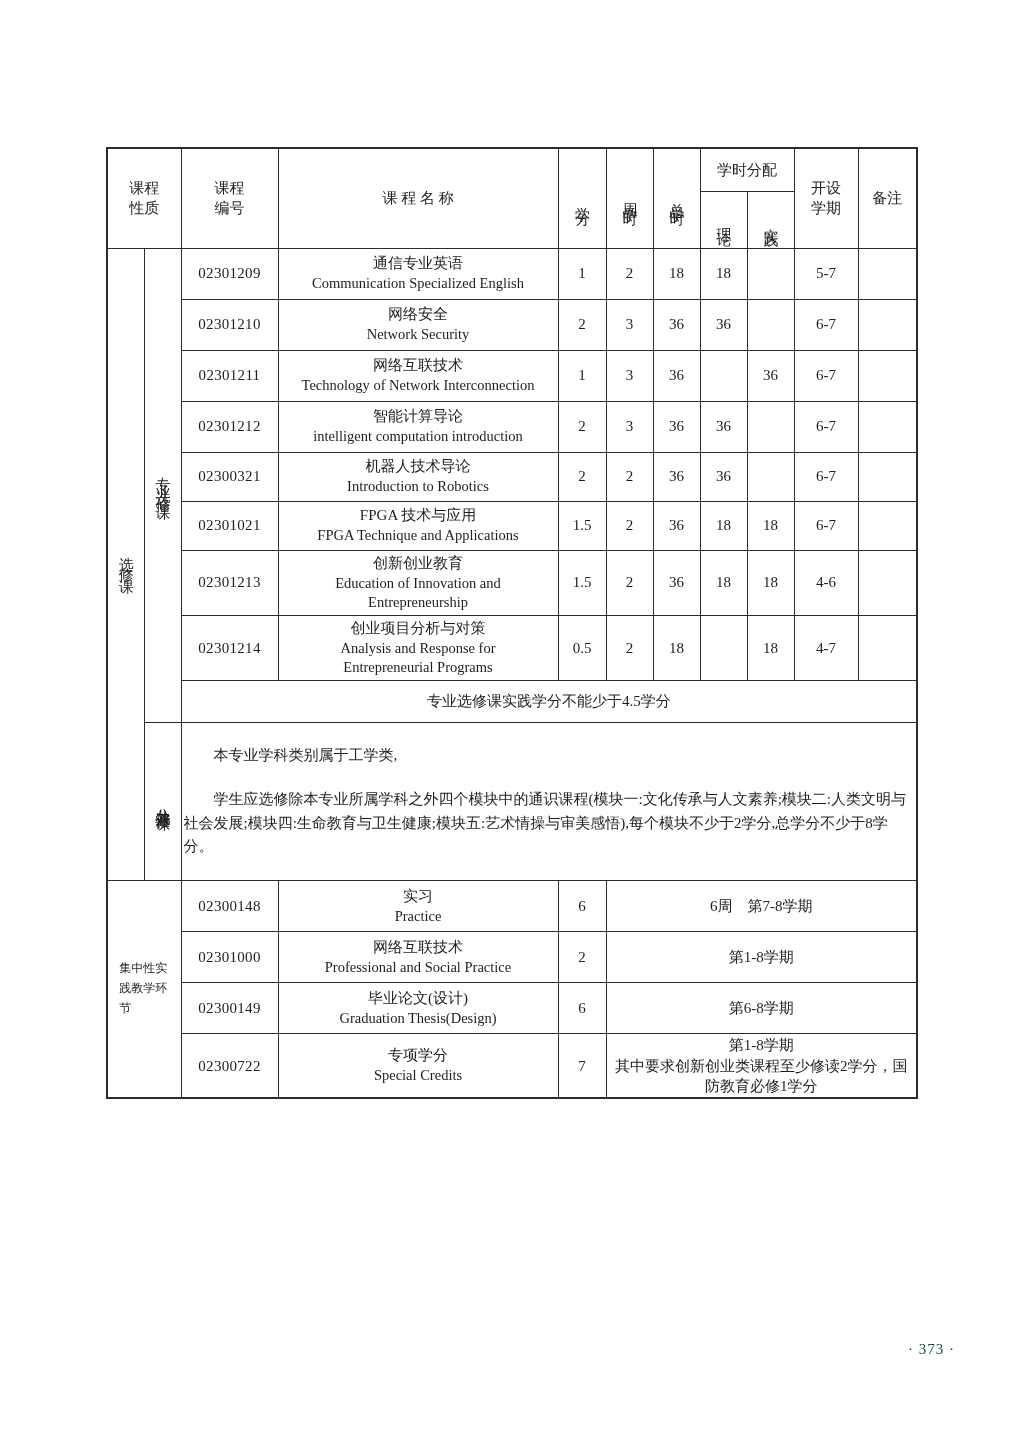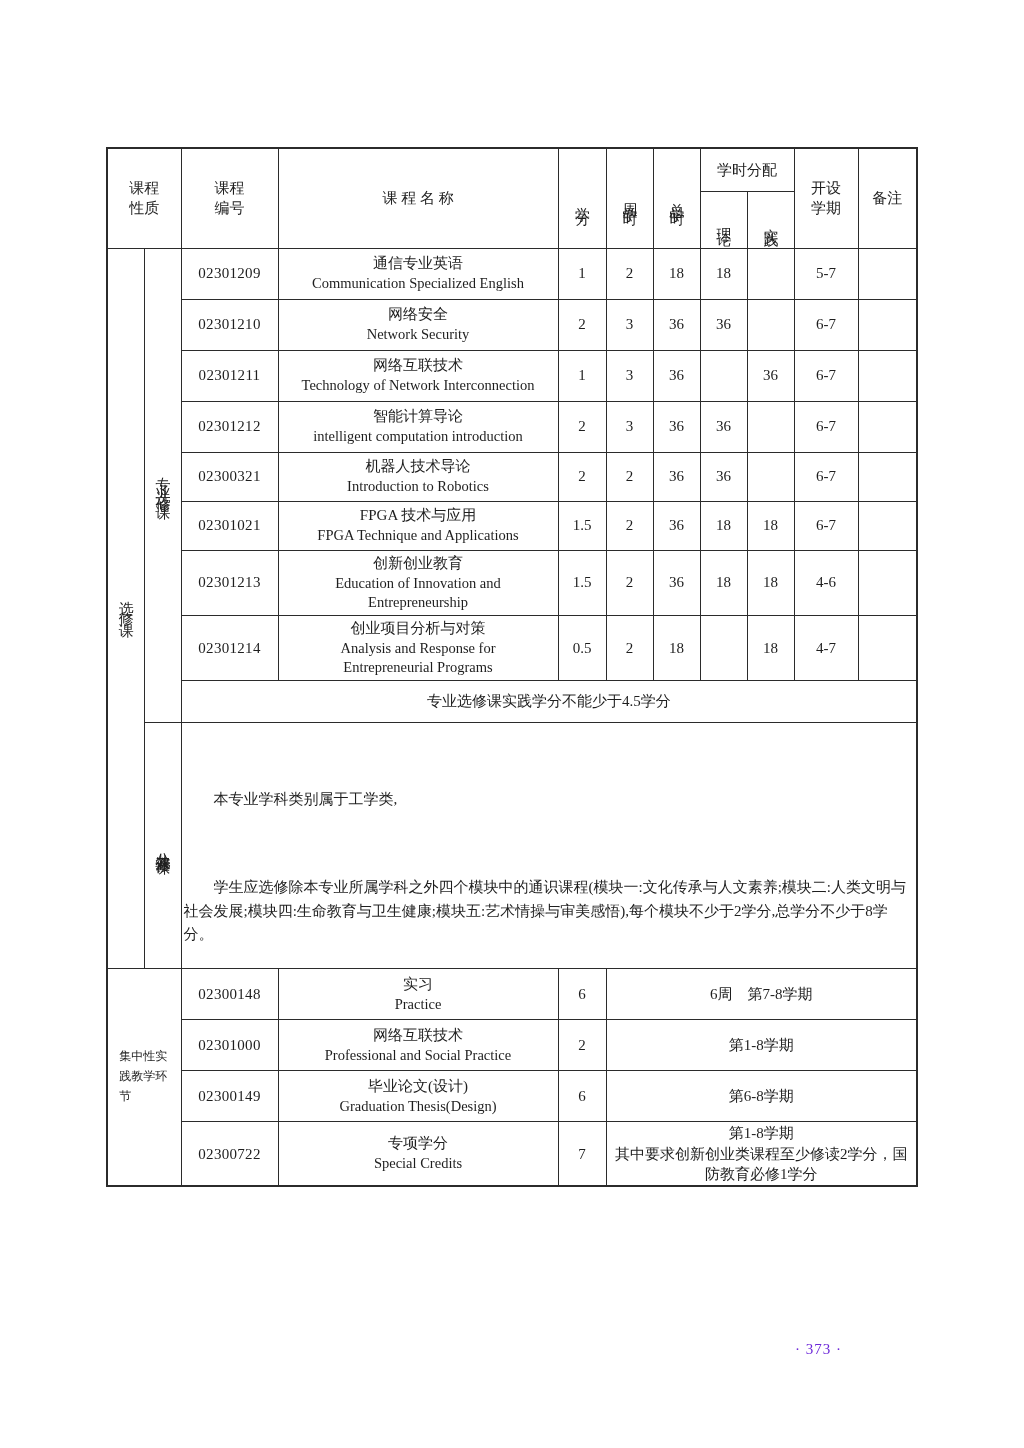--- a/index.html
+++ b/index.html
@@ -36,32 +36,32 @@
     text-orientation:upright;
     line-height:1;
   }
   .vgap-lg { letter-spacing:11px; }
   .vgap-md { letter-spacing:7px; }
   .vgap-sm { letter-spacing:2px; }
   .vgap-hd { letter-spacing:4px; }
 
   .note-center { font-size:15px; }
   .note-left { text-align:left; padding:6px 11px 6px 11px; }
-  .para { text-indent:2em; font-size:15px; line-height:1.58; white-space:normal; text-align:left;margin-top:44px; }
+  .para { text-indent:2em; font-size:15px; line-height:1.58; white-space:normal; text-align:left; }
 
   .plabel-inner {
     width:50px; margin:18px auto;
     word-break:break-all; line-break:anywhere;
     font-size:12px; line-height:1.65; text-align:left;
   }
   .sched { font-size:15px; line-height:1.45; }
 
   .pageno {
     position:absolute; left:795px; top:1341px; width:160px;
-    text-align:left; font-size:15px; letter-spacing:1px; color:#6d28d9;
+    text-align:right; font-size:15px; letter-spacing:1px; color:#14532d;
   }
 </style>
 </head>
 <body>
 
 <div class="page">
 
   <table class="plan">
     <colgroup>
       <col style="width:37px">

